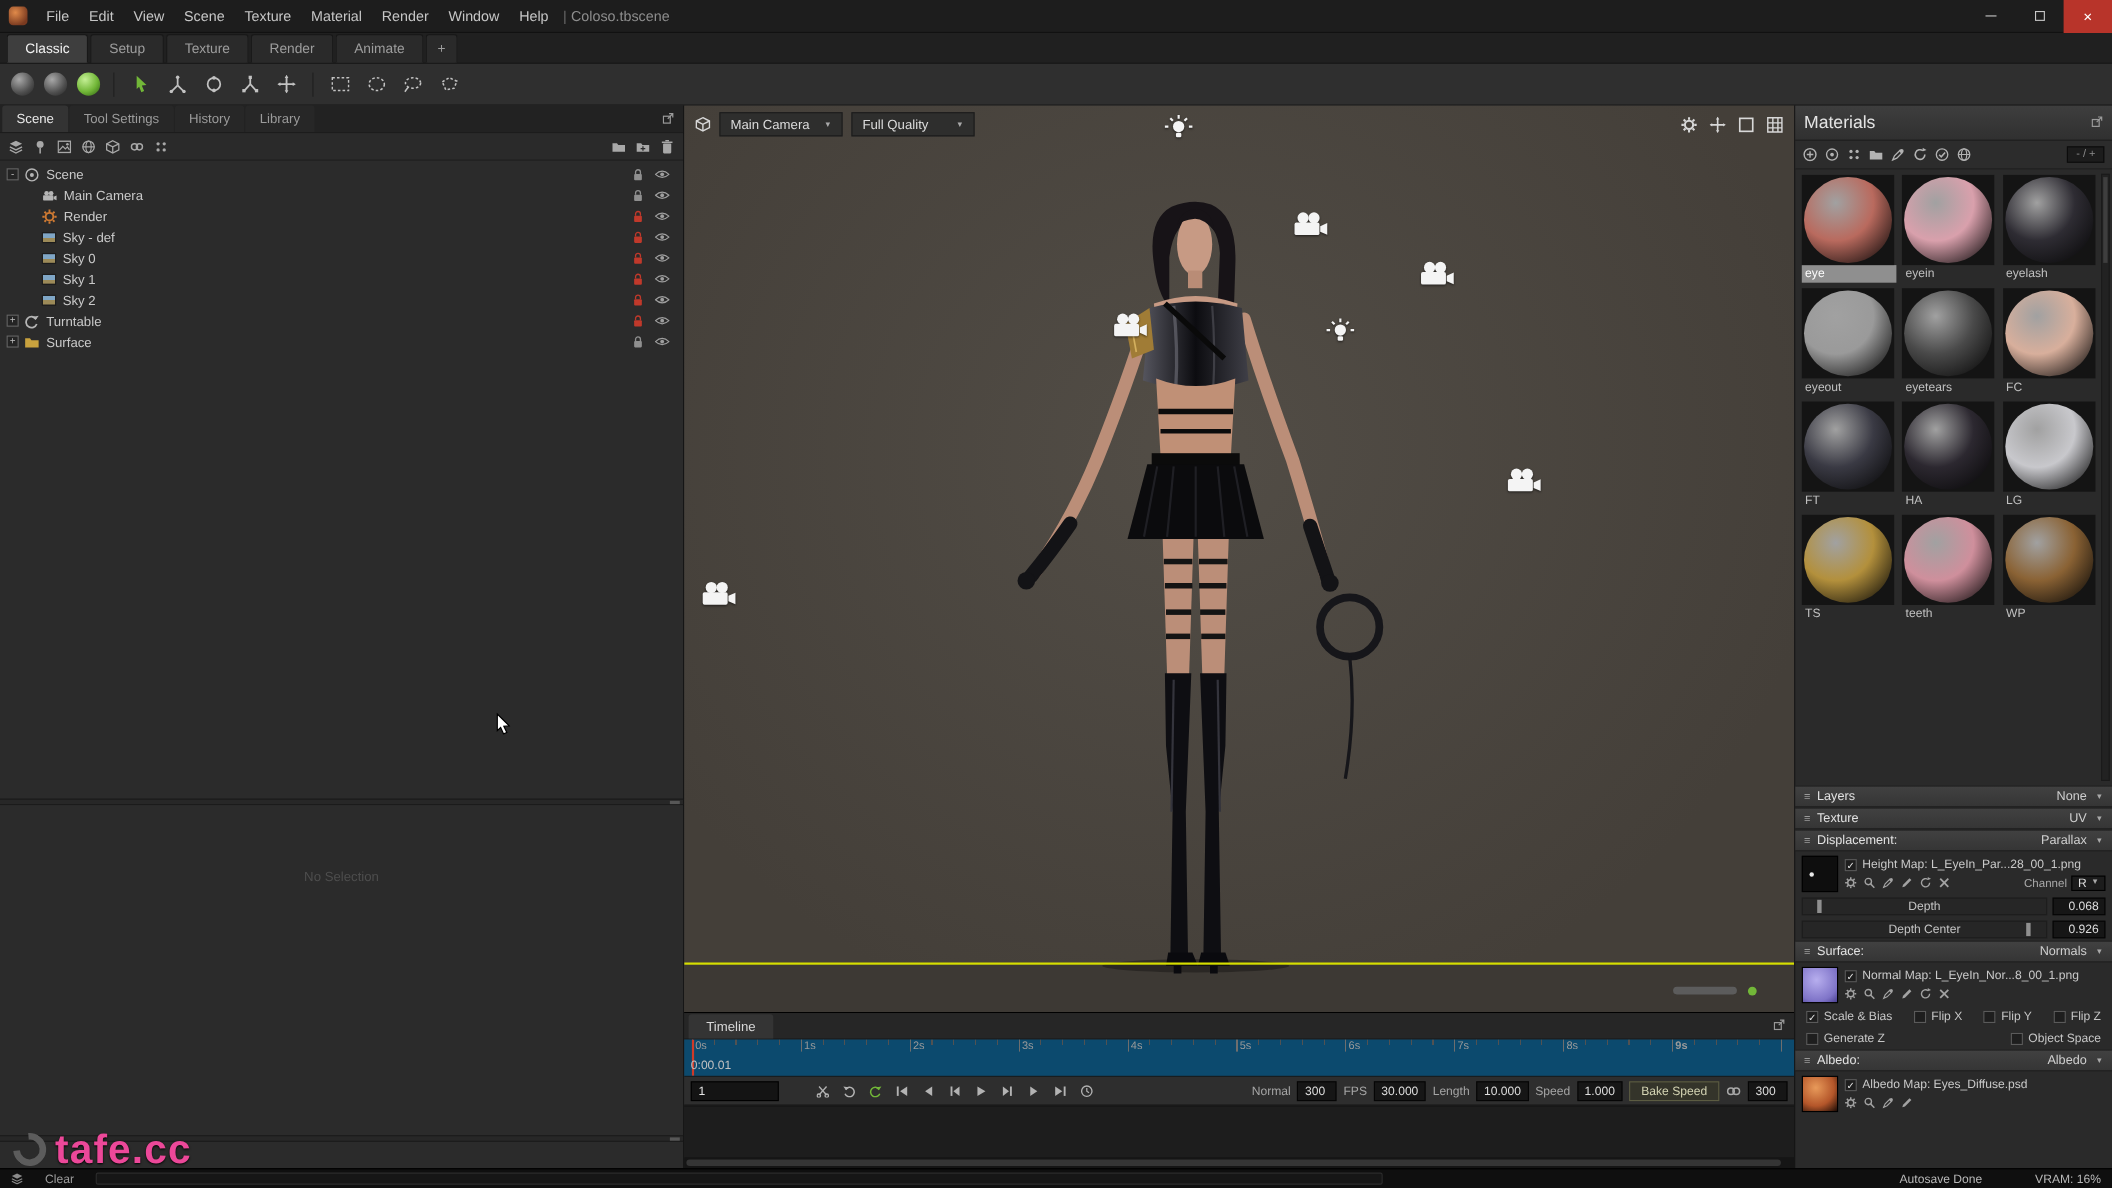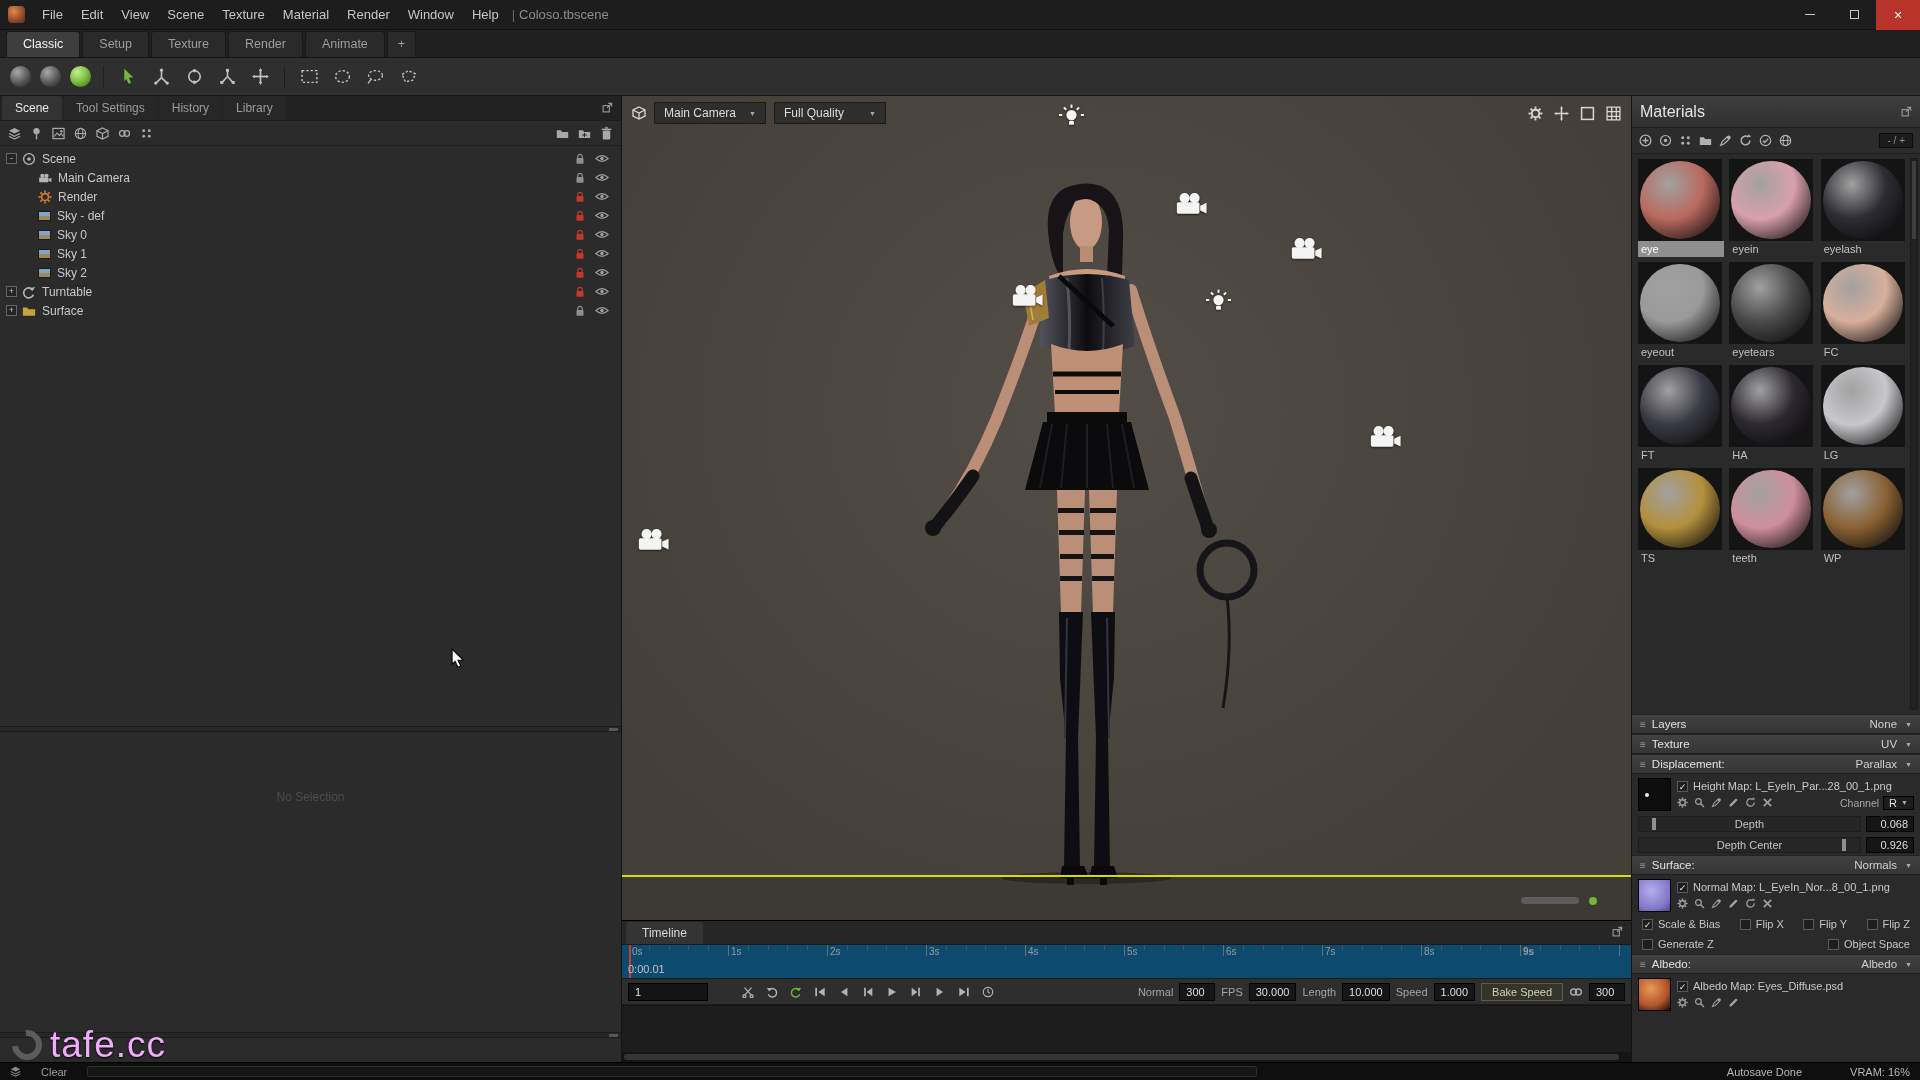--- a/index.html
+++ b/index.html
@@ -137,21 +137,21 @@
 .opt-row{display:flex;align-items:center;justify-content:space-between;height:20px;padding:0 10px}
 .cb-item{display:flex;align-items:center;gap:5px}
 .cb-lab{font-size:11px;color:#c6c6c6}
 
 .statusbar{height:18px;background:#0f0f0f;border-top:1px solid #000;display:flex;align-items:center;gap:20px;padding:0 10px;font-size:11px;color:#9c9c9c}
 .console-strip{width:1170px;height:11px;background:#161616;border:1px solid #2c2c2c;border-radius:2px}
 .sb-right{margin-left:auto;display:flex;gap:48px;color:#b8b8b8}
 
 .watermark{position:absolute;left:12px;top:1024px;display:flex;align-items:center;gap:8px;z-index:40;pointer-events:none}
 .wm-ring{width:30px;height:30px;border-radius:50%;border:6px solid #5c5c5c;border-left-color:transparent;transform:rotate(40deg)}
-.wm-text{font-size:37px;font-weight:normal;color:#f0abfc;letter-spacing:1px;text-shadow:0 1px 2px #000}
+.wm-text{font-size:37px;font-weight:bold;color:#ec4899;letter-spacing:1px;text-shadow:0 1px 2px #000}
 .mouse-cursor{position:absolute;left:451px;top:648px;width:13px;z-index:99}
 .xp svg.ic{width:11px;height:11px}
 </style>
 </head>
 <body>
 
 <svg width="0" height="0" style="position:absolute">
 <defs>
 <symbol id="i-camera" viewBox="0 0 24 16">
         <circle cx="7.5" cy="4.2" r="3.6" fill="currentColor"></circle>

